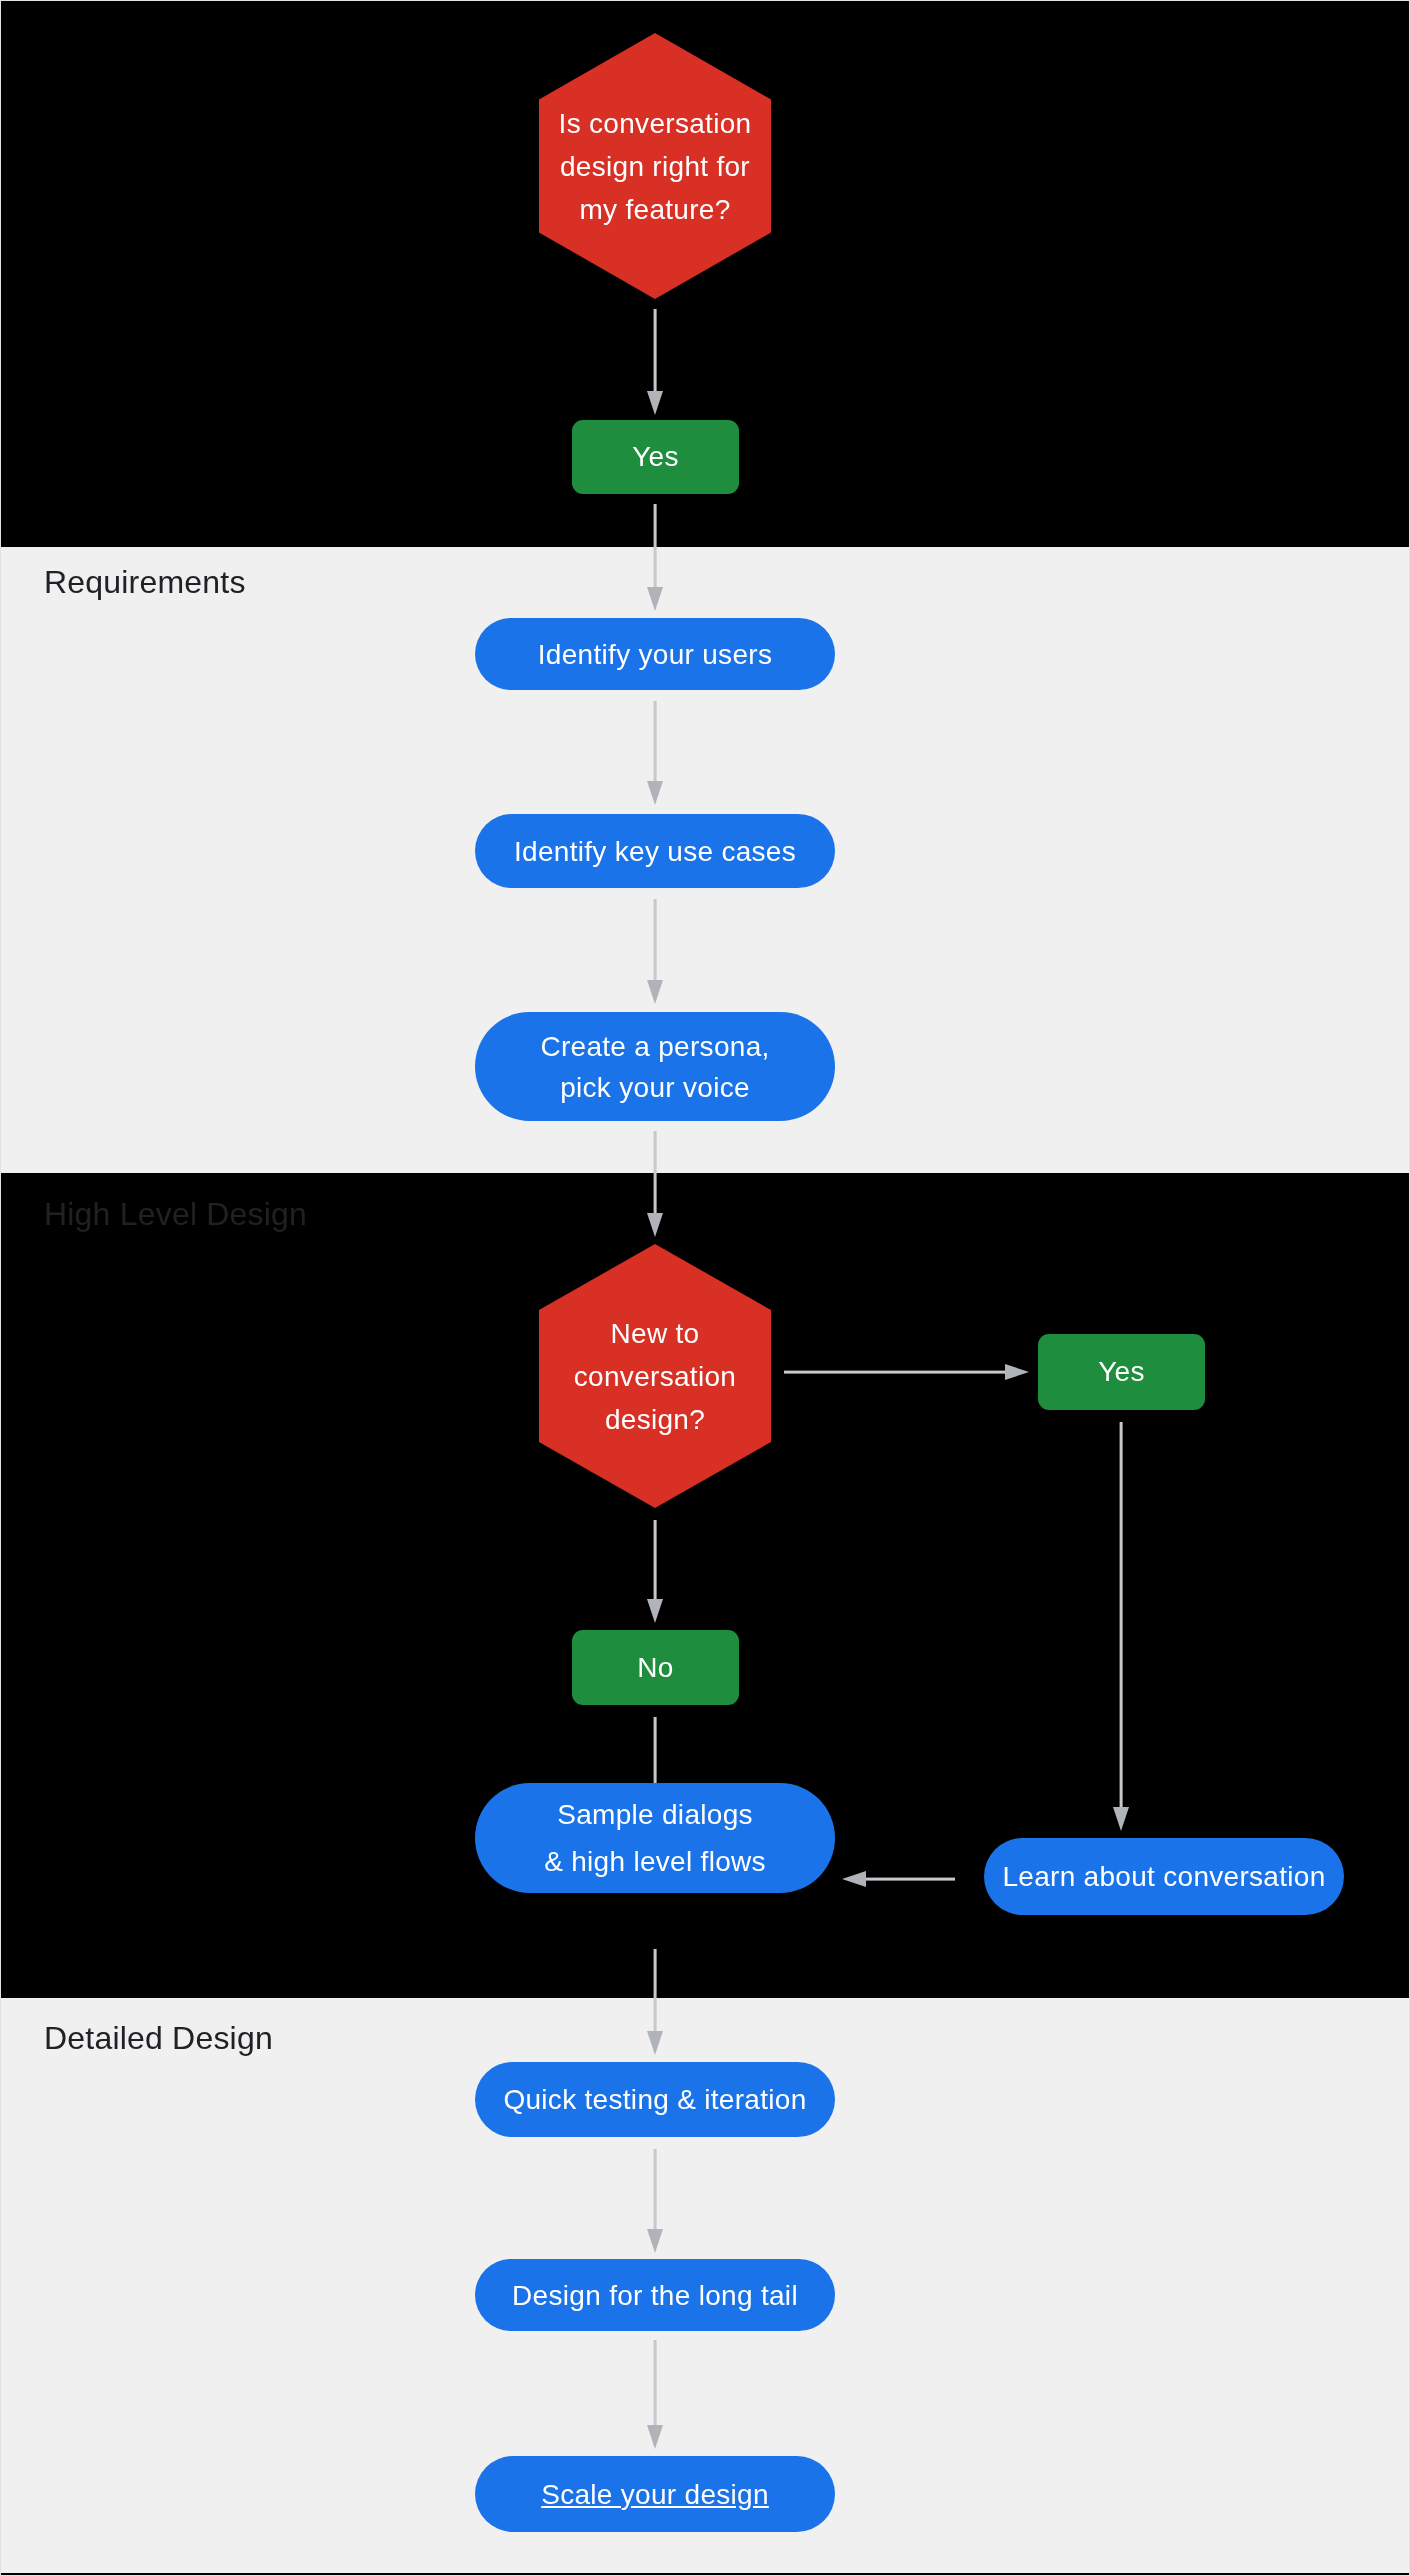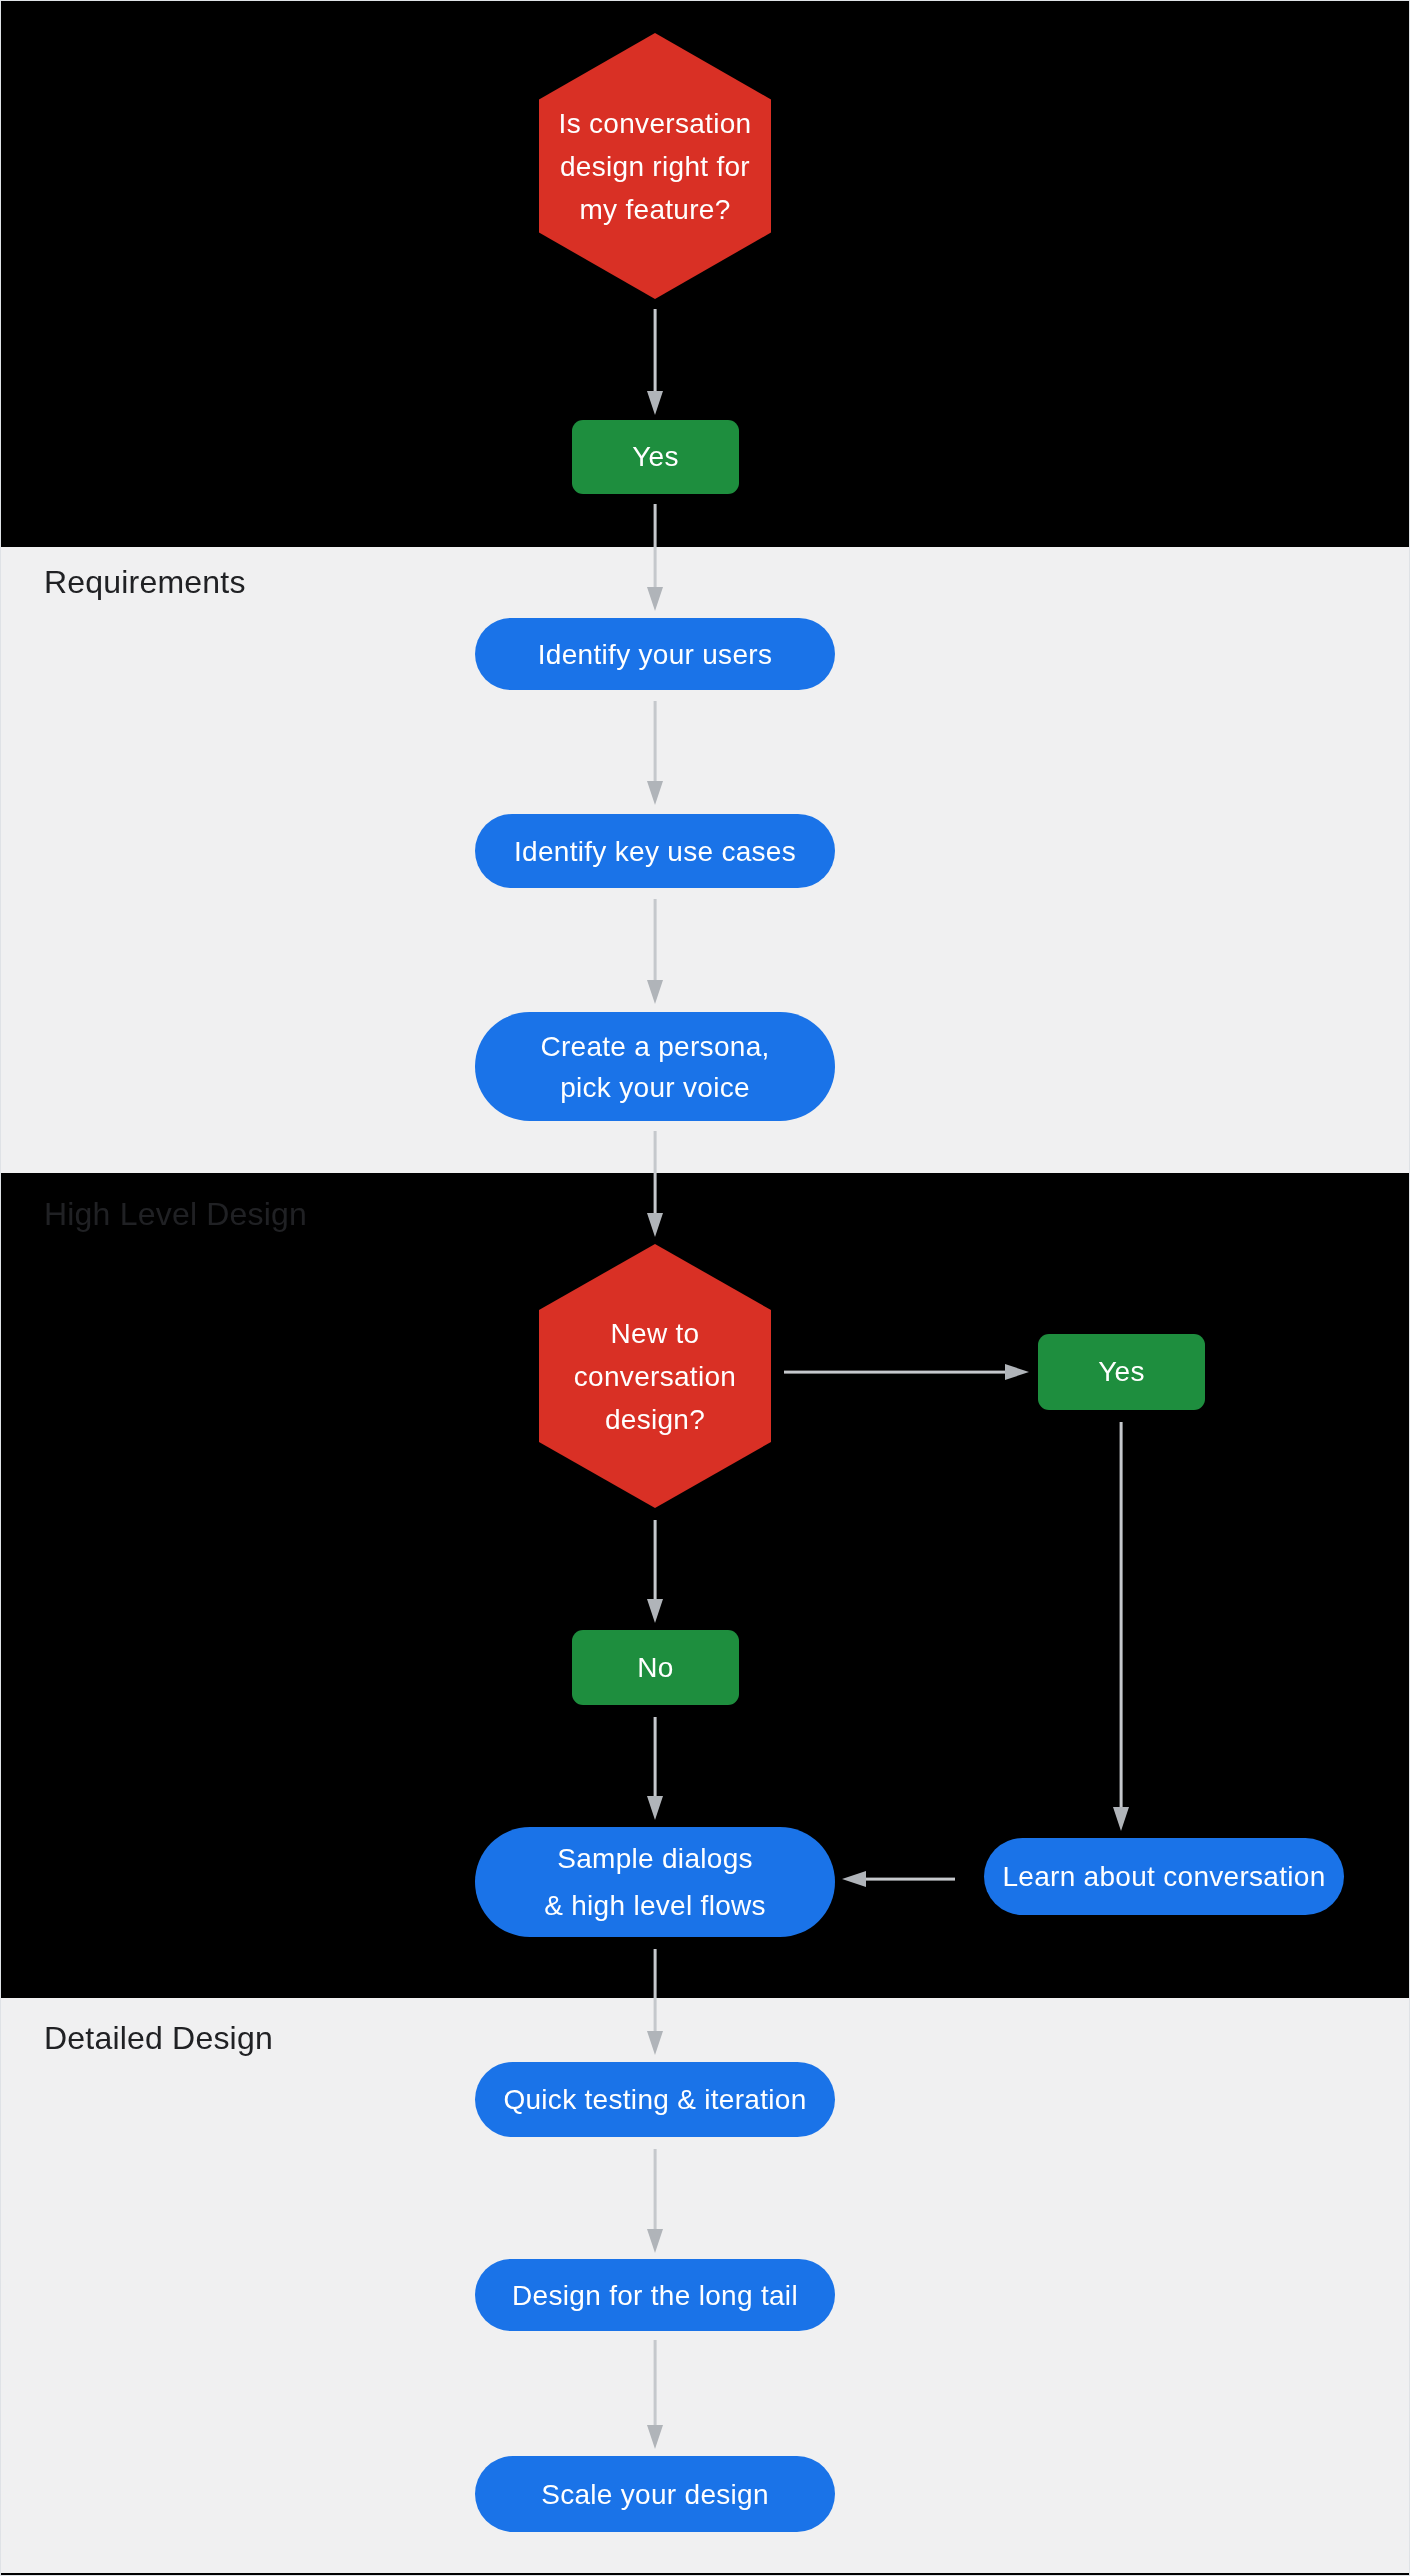--- a/index.html
+++ b/index.html
@@ -215,35 +215,35 @@
   </div>
 
   <div class="node btn" style="left:1037px; top:1333px; width:167px; height:76px;">
     <span>Yes</span>
   </div>
 
   <div class="node btn" style="left:571px; top:1629px; width:167px; height:75px;">
     <span>No</span>
   </div>
 
-  <div class="node pill" style="left:474px; top:1826px; width:360px; height:110px;gap:6px;">
+  <div class="node pill" style="left:474px; top:1782px; width:360px; height:110px;gap:6px;">
     <span class="ln">Sample dialogs</span>
     <span class="ln">&amp; high level flows</span>
   </div>
 
   <div class="node pill" style="left:983px; top:1837px; width:360px; height:77px;">
     <span>Learn about conversation</span>
   </div>
 
   <div class="node pill" style="left:474px; top:2061px; width:360px; height:75px;">
     <span>Quick testing &amp; iteration</span>
   </div>
 
   <div class="node pill" style="left:474px; top:2258px; width:360px; height:72px;">
     <span>Design for the long tail</span>
   </div>
 
-  <div class="node pill" style="left:474px; top:2455px; width:360px; height:76px;">
+  <div class="node pill" style="left:474px; top:2455px; width:360px; height:76px;text-decoration:underline;">
     <span>Scale your design</span>
   </div>
 
 </div>
 
 
 </body></html>

